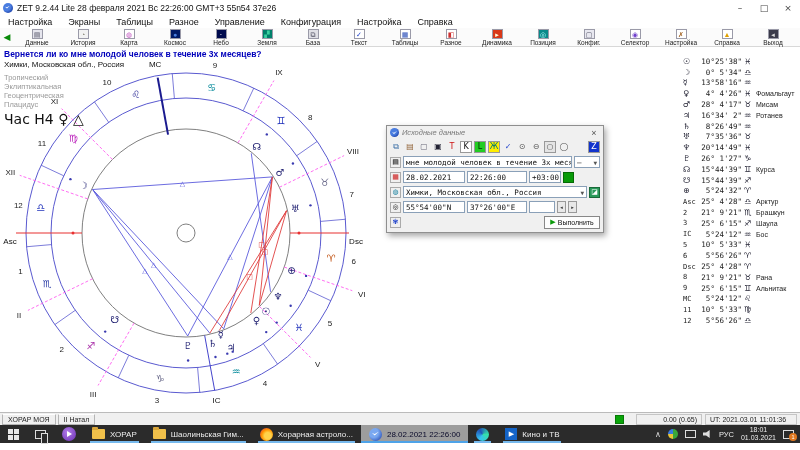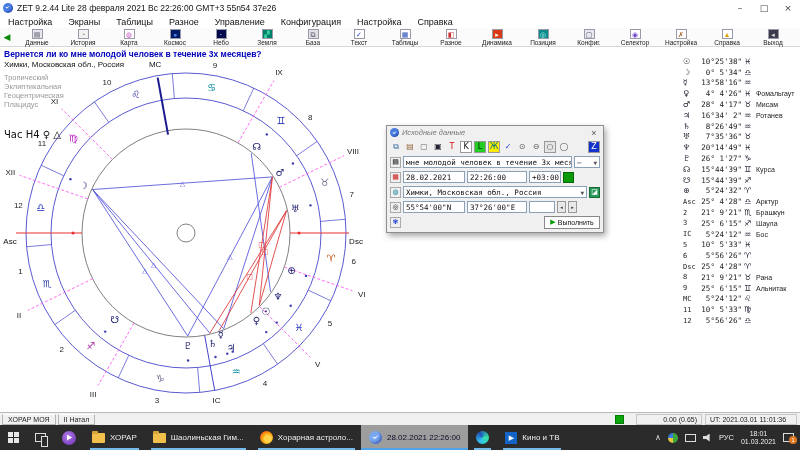--- a/index.html
+++ b/index.html
@@ -32,21 +32,21 @@
   .tb-ico { width:11px; height:10px; margin-top:1px; border:1px solid #9a9aa8; display:flex;
     align-items:center; justify-content:center; font-size:7px; line-height:7px; overflow:hidden; }
   .tb-lbl { font-size:6.5px; color:#222; margin-top:0px; white-space:nowrap; }
 
   
   .workspace { position:absolute; left:0; top:47px; width:800px; height:365px; background:#fff; }
   .chart-info { position:absolute; left:4px; top:2px; z-index:5; pointer-events:none; }
   .ci-question { color:#0000bb; font-weight:bold; font-size:8.5px; }
   .ci-line { color:#111; font-size:8px; margin-top:1px; }
   .ci-params { color:#999; font-size:7.5px; line-height:9px; margin-top:4px; }
-  .ci-hour { color:#111; font-size:10px; margin-top:20px; font-family:"DejaVu Sans", sans-serif; }
+  .ci-hour { color:#111; font-size:14px; margin-top:2px; font-family:"DejaVu Sans", sans-serif; }
   #wheel { position:absolute; left:0; top:0; }
 
   
   .pos-panel { position:absolute; left:683px; top:9px; width:116px; }
   .pos-row { display:grid; grid-template-columns:11px 48px 11px auto; height:10.8px;
     align-items:center; }
   .pr-g { font-family:"DejaVu Sans", sans-serif; font-size:8px; color:#223; }
   .pr-d { font-family:"DejaVu Sans Mono", monospace; font-size:7.5px; color:#222;
     text-align:right; white-space:pre; }
   .pr-s { font-family:"DejaVu Sans", sans-serif; font-size:8px; color:#223; text-align:center; }
@@ -80,21 +80,21 @@
   .statusbar { position:absolute; left:0; top:412px; width:800px; height:13px; background:#f0f0f0;
     border-top:1px solid #bbb; display:flex; align-items:center; font-size:7px; color:#222; }
   .sb-tab { height:11px; border:1px solid #b5b5b5; border-top-color:#fff; display:flex;
     align-items:center; padding:0 5px; margin-left:2px; background:#f0f0f0; white-space:nowrap; }
   .sb-fill { flex:1; }
   .sb-green { width:9px; height:9px; background:#0aa50a; border:1px solid #087a08; margin-right:12px; }
   .sb-panel { height:11px; border:1px solid #c5c5c5; display:flex; align-items:center;
     padding:0 4px; margin-right:3px; white-space:nowrap; }
 
   
-  .taskbar { position:absolute; left:0; top:425px; width:800px; height:25px; background:#2b2b2b;
+  .taskbar { position:absolute; left:0; top:425px; width:800px; height:18px; background:#2b2b2b;
     display:flex; align-items:stretch; color:#eee; }
   .tk-btn { display:flex; align-items:center; justify-content:center; position:relative;
     padding:0 8px; font-size:8px; white-space:nowrap; }
   .tk-btn.open::after { content:""; position:absolute; left:6px; right:6px; bottom:0; height:2px;
     background:#76b9ed; }
   .tk-btn.active { background:#9d9d9d; color:#0a0a2a; }
   .tk-btn.active::after { content:""; position:absolute; left:0; right:0; bottom:0; height:2px;
     background:#4ea3e8; }
   .tk-label { margin-left:5px; }
   .win-logo { width:11px; height:11px; display:grid; grid-template-columns:5px 5px; gap:1px; }

